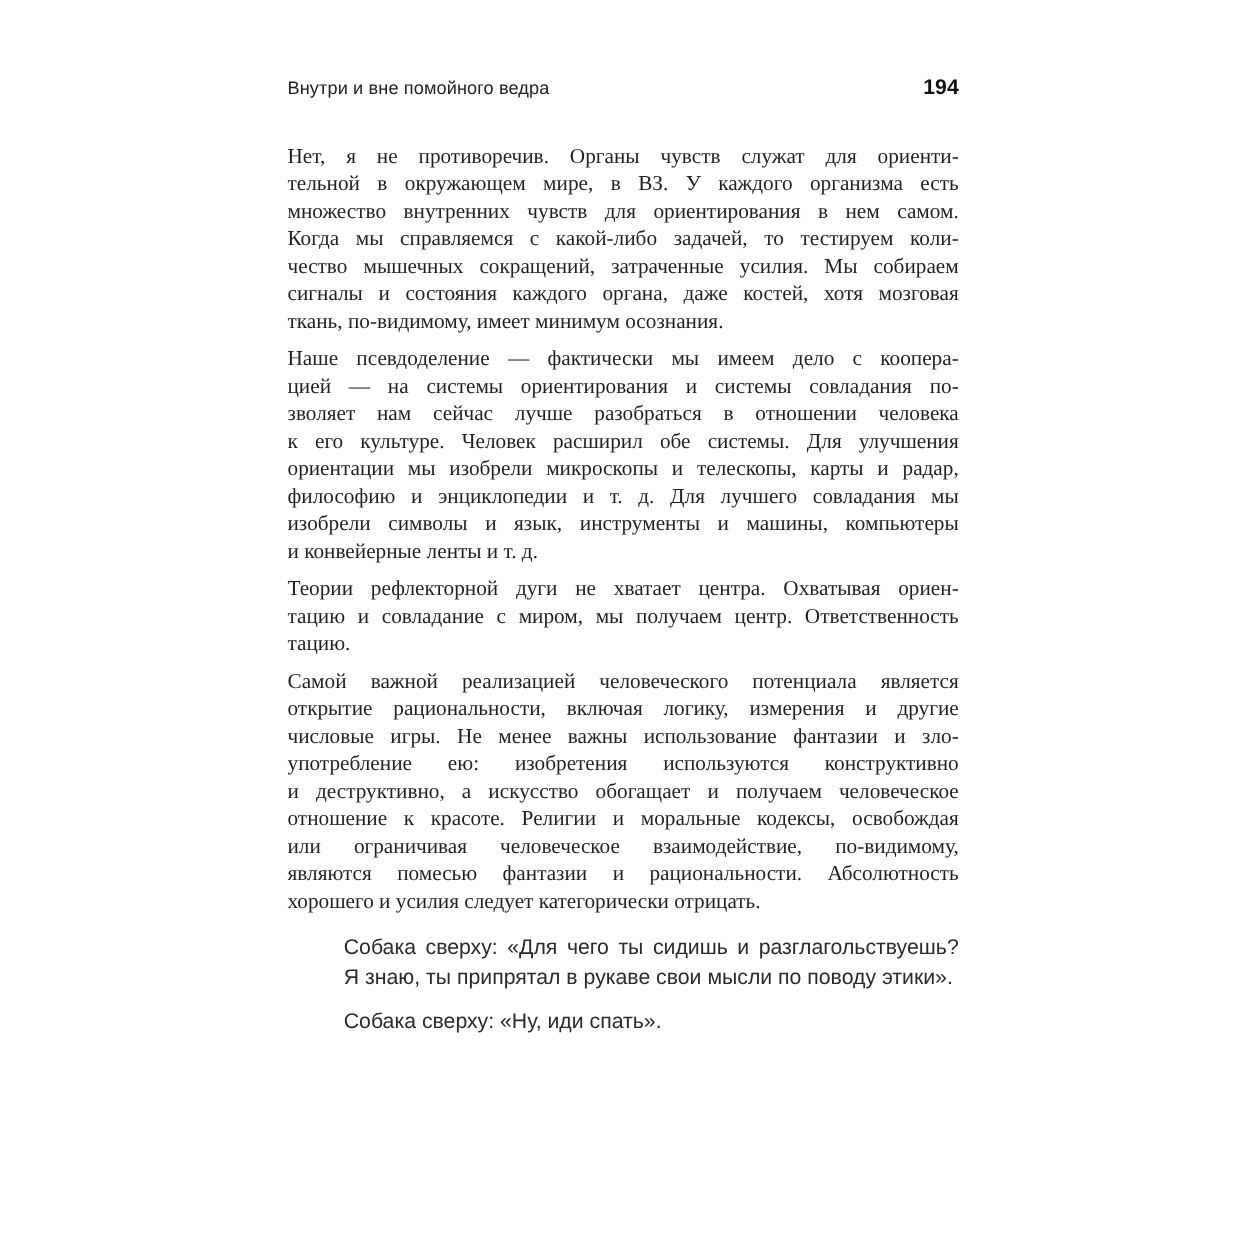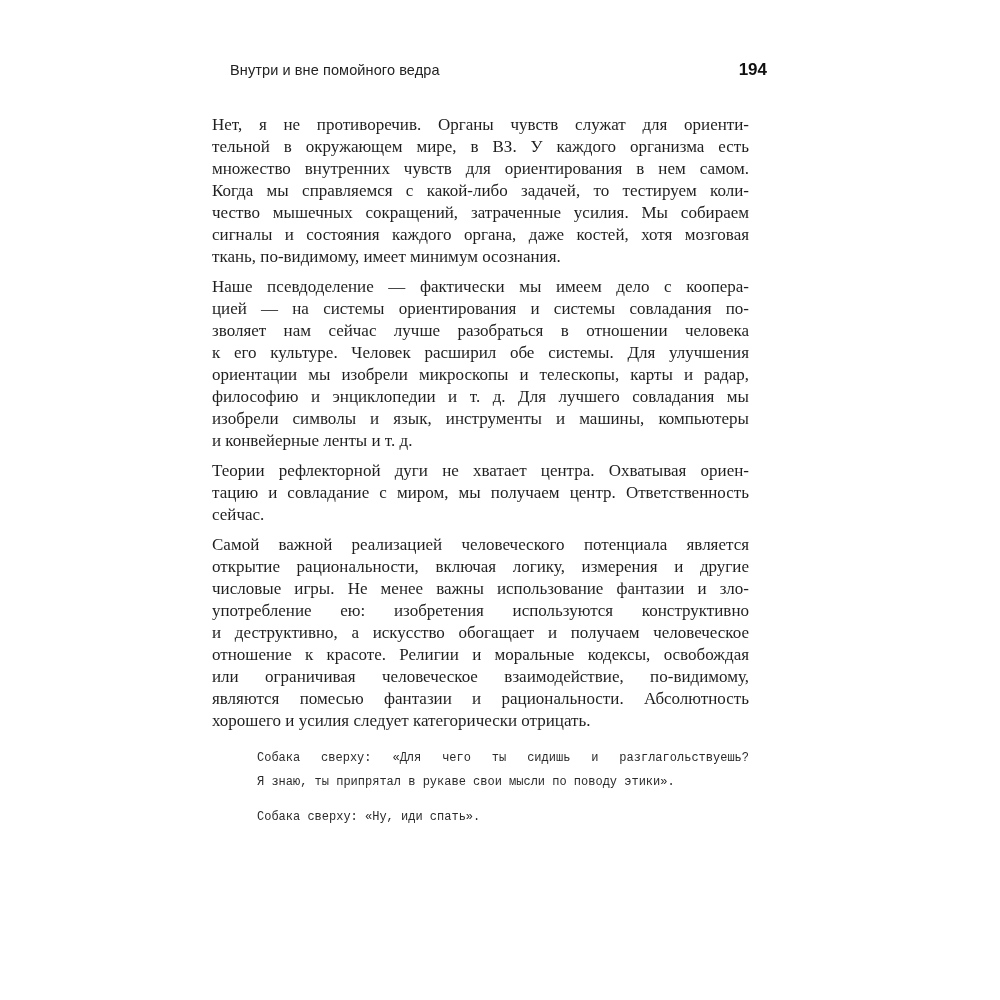--- a/index.html
+++ b/index.html
@@ -31,36 +31,36 @@
     letter-spacing: 0.1px;
   }
   .page-number {
     font-family: "Liberation Sans", sans-serif;
     font-size: 17px;
     font-weight: bold;
     color: #111111;
   }
   .text-block {
     position: absolute;
-    left: 212px;
+    left: 230px;
     top: 114px;
     width: 537px;
   }
   .para {
     margin: 0 0 8px 0;
   }
   .para.body {
     font-family: "Liberation Serif", serif;
     font-size: 17px;
     line-height: 22px;
     color: #1f1f1f;
   }
   .para.dialog {
-    font-family: Liberation Mono, monospace;
-    font-size: 12px;
+    font-family: Liberation Sans, sans-serif;
+    font-size: 17px;
     line-height: 24px;
     color: #2a2a2a;
     margin-left: 45px;
     margin-bottom: 11px;
   }
   .para.body + .para.dialog {
     margin-top: 14px;
   }
   .line {
     text-align: justify;
@@ -96,21 +96,21 @@
         <div class="line">зволяет нам сейчас лучше разобраться в отношении человека</div>
         <div class="line">к его культуре. Человек расширил обе системы. Для улучшения</div>
         <div class="line">ориентации мы изобрели микроскопы и телескопы, карты и радар,</div>
         <div class="line">философию и энциклопедии и т. д. Для лучшего совладания мы</div>
         <div class="line">изобрели символы и язык, инструменты и машины, компьютеры</div>
         <div class="line last">и конвейерные ленты и т. д.</div>
       </div>
       <div class="para body">
         <div class="line">Теории рефлекторной дуги не хватает центра. Охватывая ориен-</div>
         <div class="line">тацию и совладание с миром, мы получаем центр. Ответственность</div>
-        <div class="line last">сейчас.</div>
+        <div class="line last">тацию.</div>
       </div>
       <div class="para body">
         <div class="line">Самой важной реализацией человеческого потенциала является</div>
         <div class="line">открытие рациональности, включая логику, измерения и другие</div>
         <div class="line">числовые игры. Не менее важны использование фантазии и зло-</div>
         <div class="line">употребление ею: изобретения используются конструктивно</div>
         <div class="line">и деструктивно, а искусство обогащает и получаем человеческое</div>
         <div class="line">отношение к красоте. Религии и моральные кодексы, освобождая</div>
         <div class="line">или ограничивая человеческое взаимодействие, по-видимому,</div>
         <div class="line">являются помесью фантазии и рациональности. Абсолютность</div>

